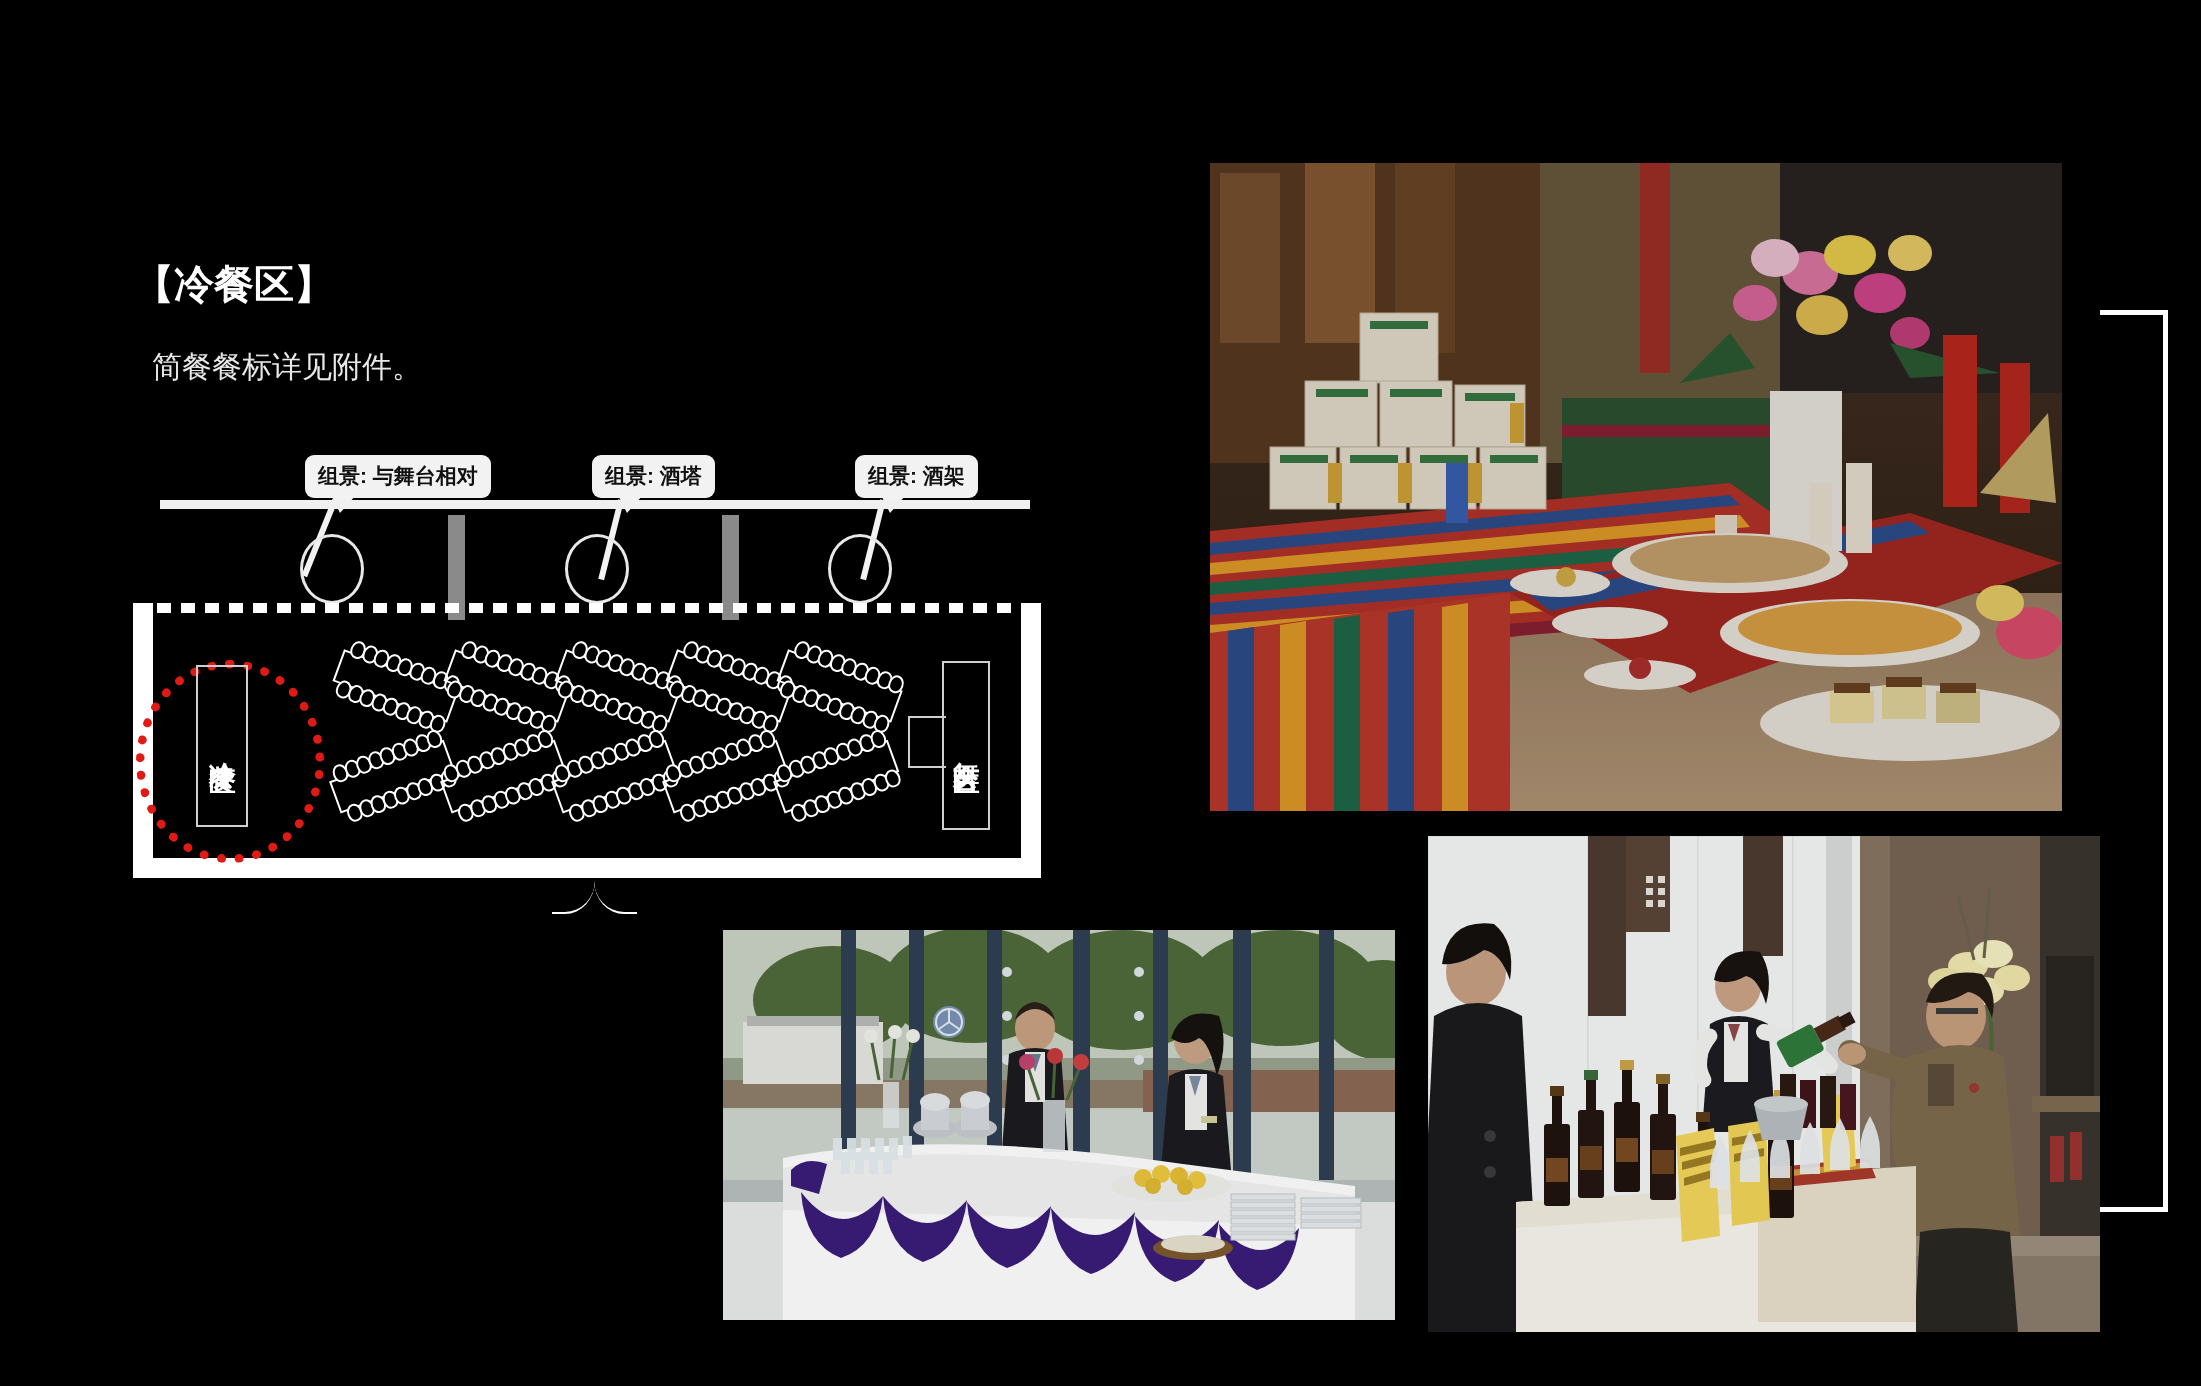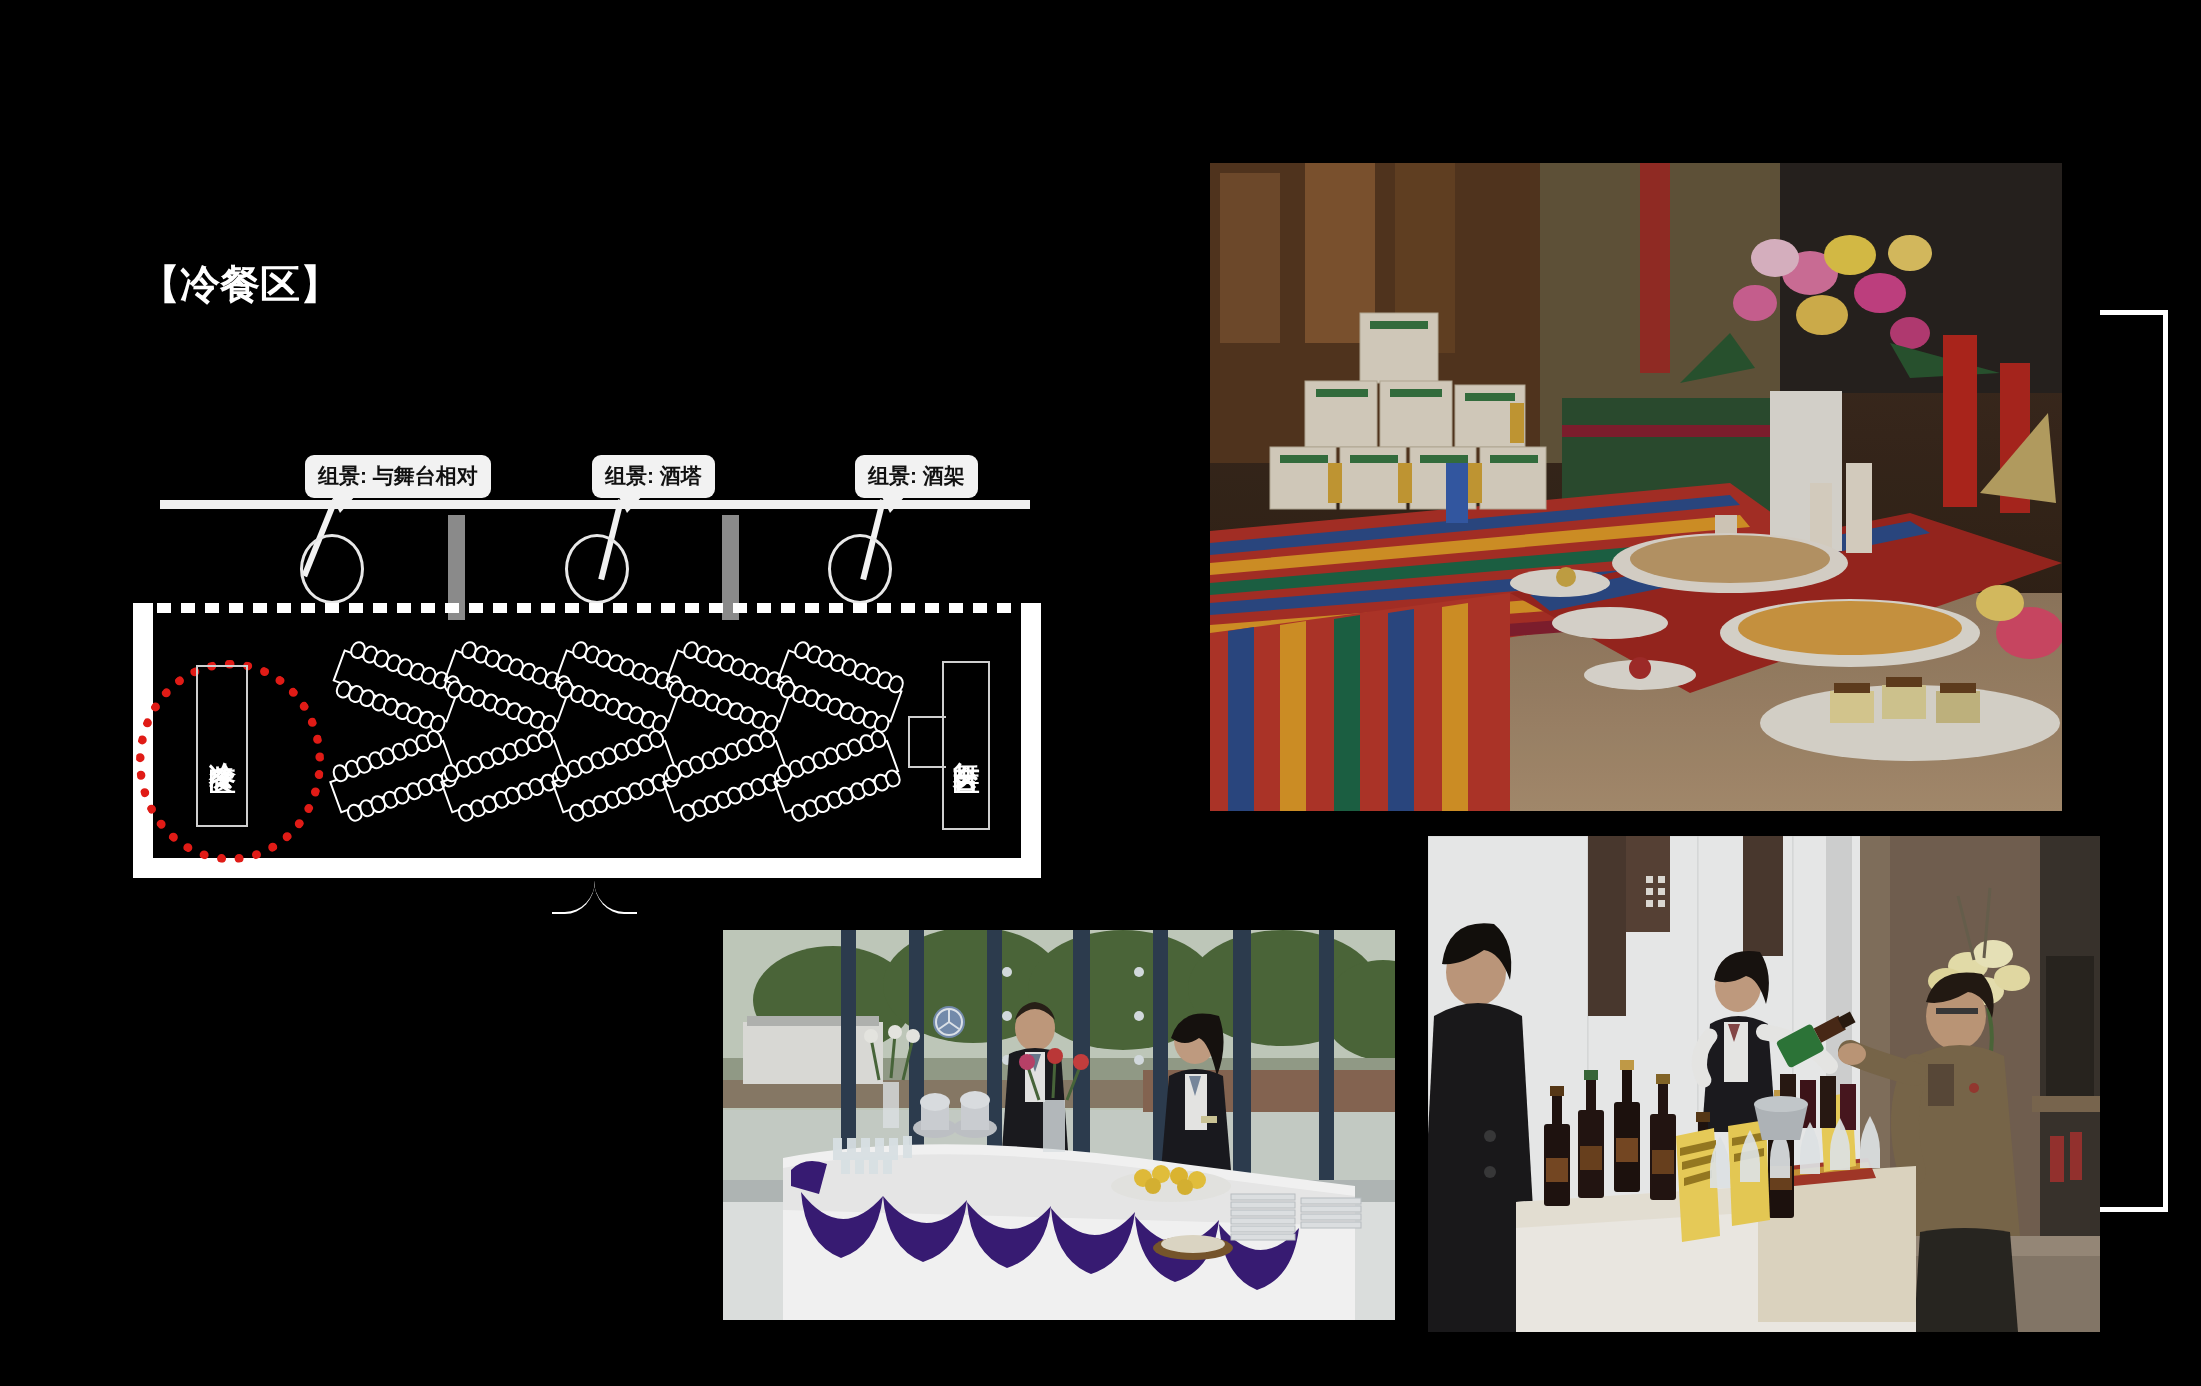--- a/index.html
+++ b/index.html
@@ -4,21 +4,21 @@
 <style>
   html,body{margin:0;padding:0;background:#000;}
   body{width:2201px;height:1386px;position:relative;overflow:hidden;
        font-family:"Liberation Sans","DejaVu Sans",sans-serif;color:#fff;}
 
   .slide{position:absolute;inset:0;background:#000;}
 
   
   .title{position:absolute;left:136px;top:158px;font-size:72px;font-weight:bold;
          letter-spacing:-1px;color:#ffffff;line-height:1;}
-  .subtitle{position:absolute;left:140px;top:262px;font-size:40px;font-weight:bold;
+  .subtitle{position:absolute;left:134px;top:262px;font-size:40px;font-weight:bold;
             color:#ffffff;line-height:1.1;}
   .body-text{position:absolute;left:152px;top:345px;width:990px;font-size:30px;
              line-height:1.45;color:#e8e8e8;font-family:"Liberation Serif","DejaVu Serif",serif;}
   .body-text div{white-space:nowrap;}
 
   
   .callout{position:absolute;background:#f2f2f2;color:#111;border-radius:9px;
            font-size:21px;font-weight:bold;padding:7px 13px 8px 13px;white-space:nowrap;
            box-shadow:0 2px 3px rgba(0,0,0,.5);
            font-family:"Liberation Sans","DejaVu Sans",sans-serif;}
@@ -70,20 +70,21 @@
   .bracket .v{position:absolute;right:0;top:0;width:5px;height:100%;background:#fff;}
   .bracket .h{position:absolute;right:0;width:68px;height:5px;background:#fff;}
 </style>
 </head>
 <body>
 
 <div class="slide">
 
   <div class="subtitle">【冷餐区】</div>
   <div class="body-text">
+    <div>简餐餐标详见附件。</div>
   </div>
 
   <div class="callout" style="left:305px;top:455px;">
     <span>组景: 与舞台相对</span>
     <span class="tail"></span>
   </div>
   <div class="callout" style="left:592px;top:455px;">
     <span>组景: 酒塔</span>
     <span class="tail"></span>
   </div>

